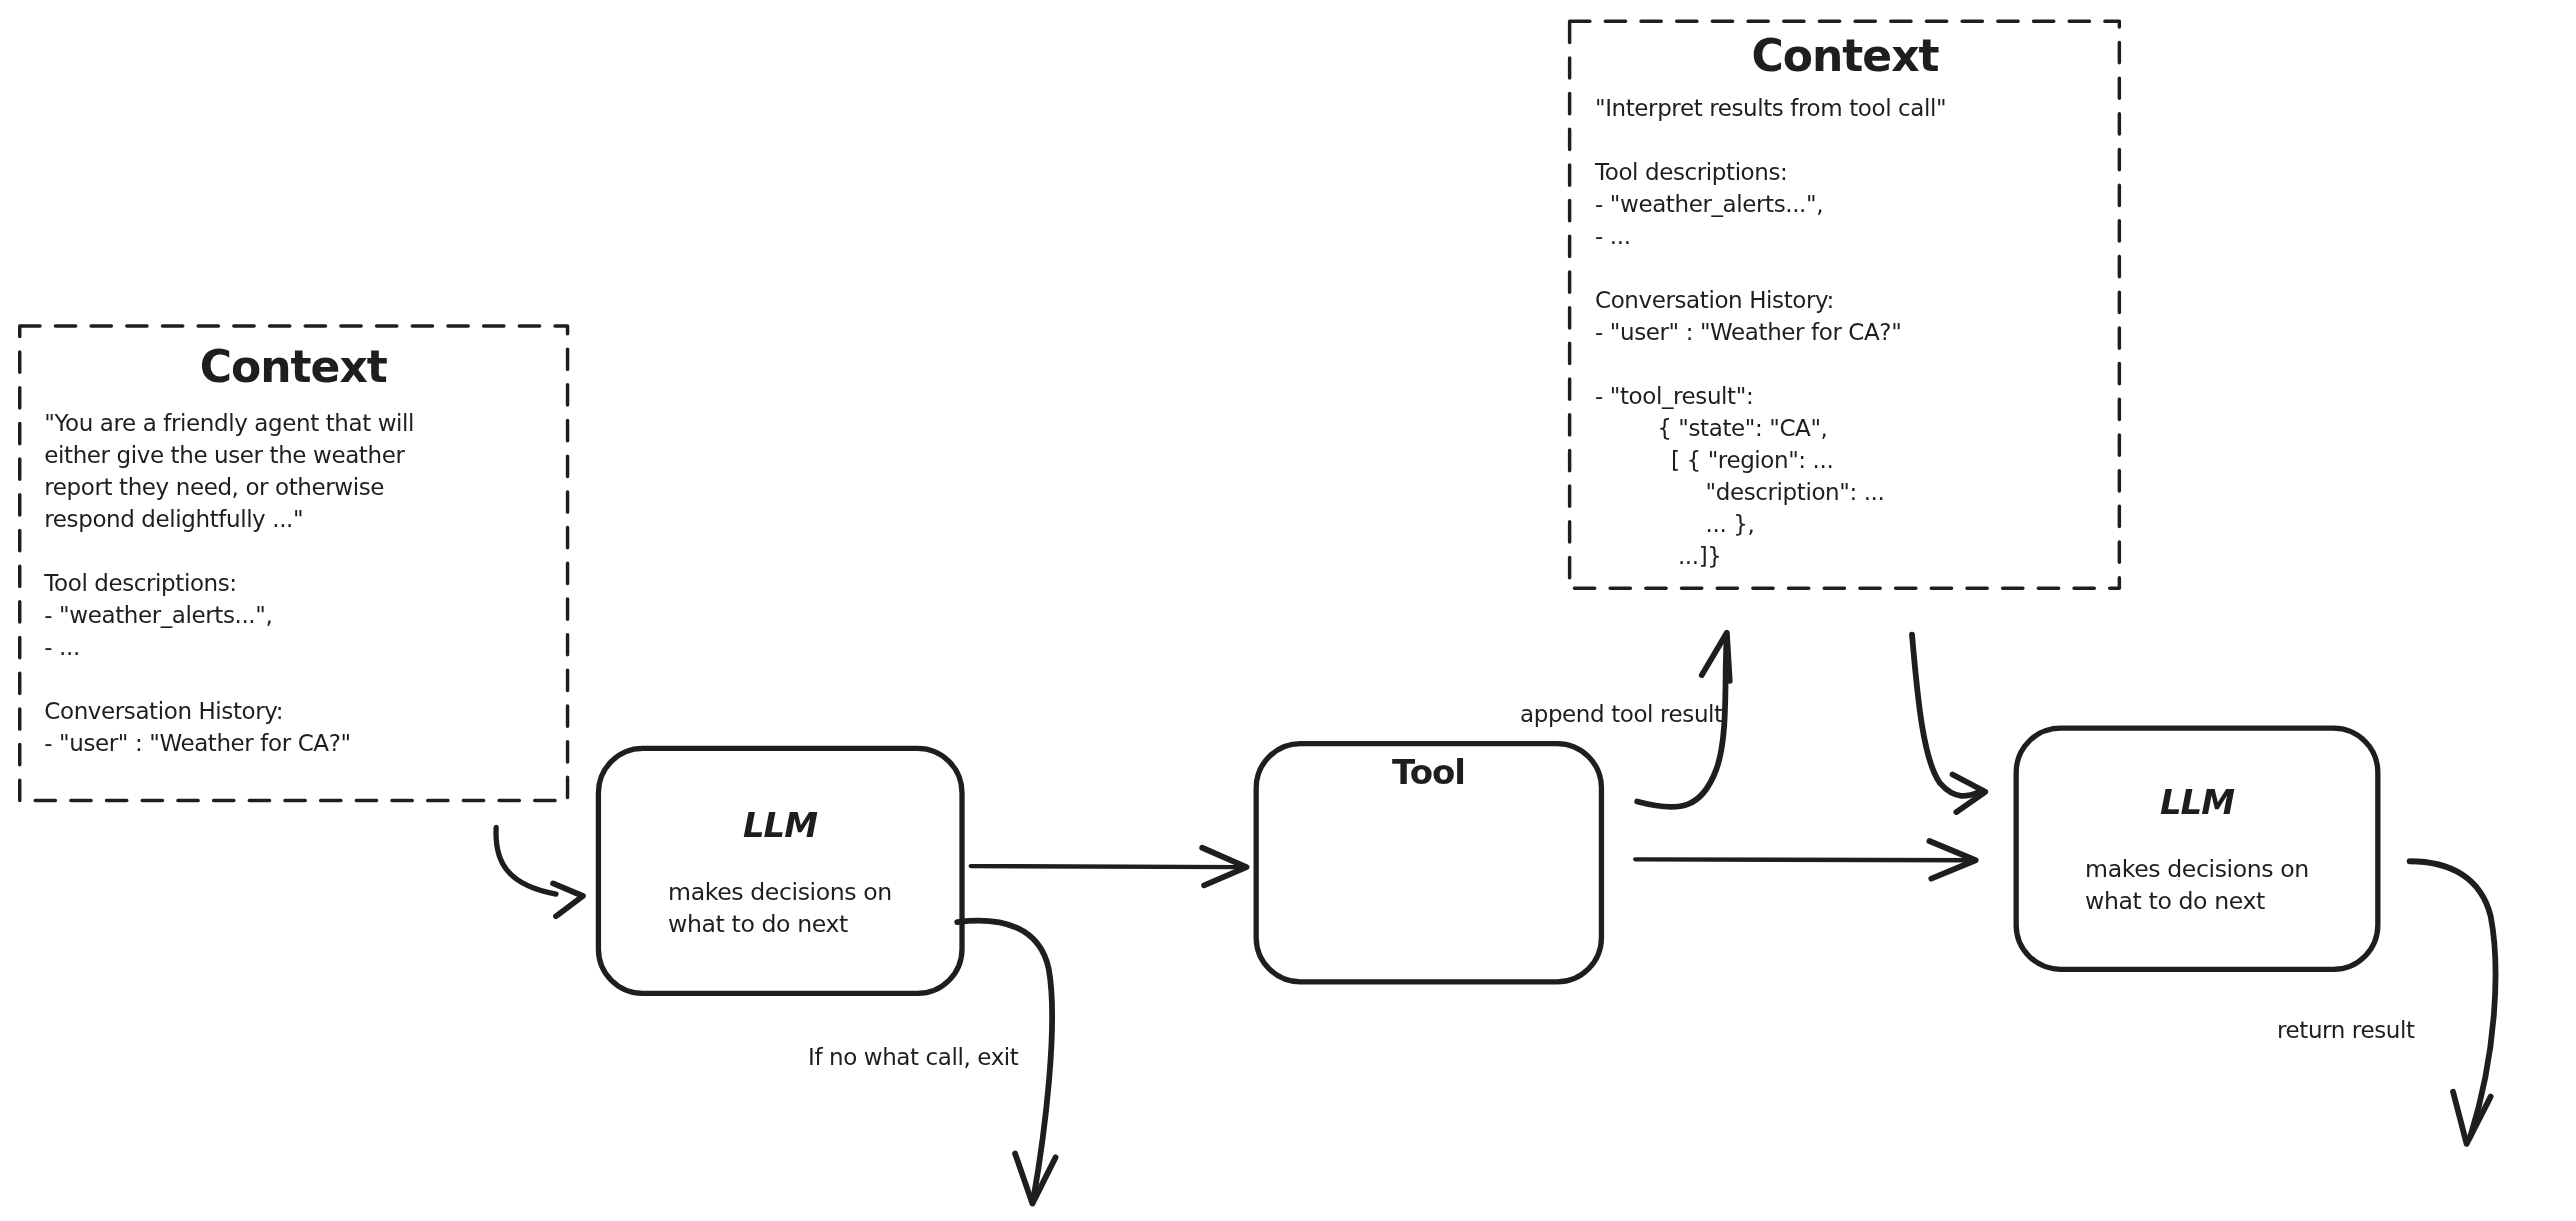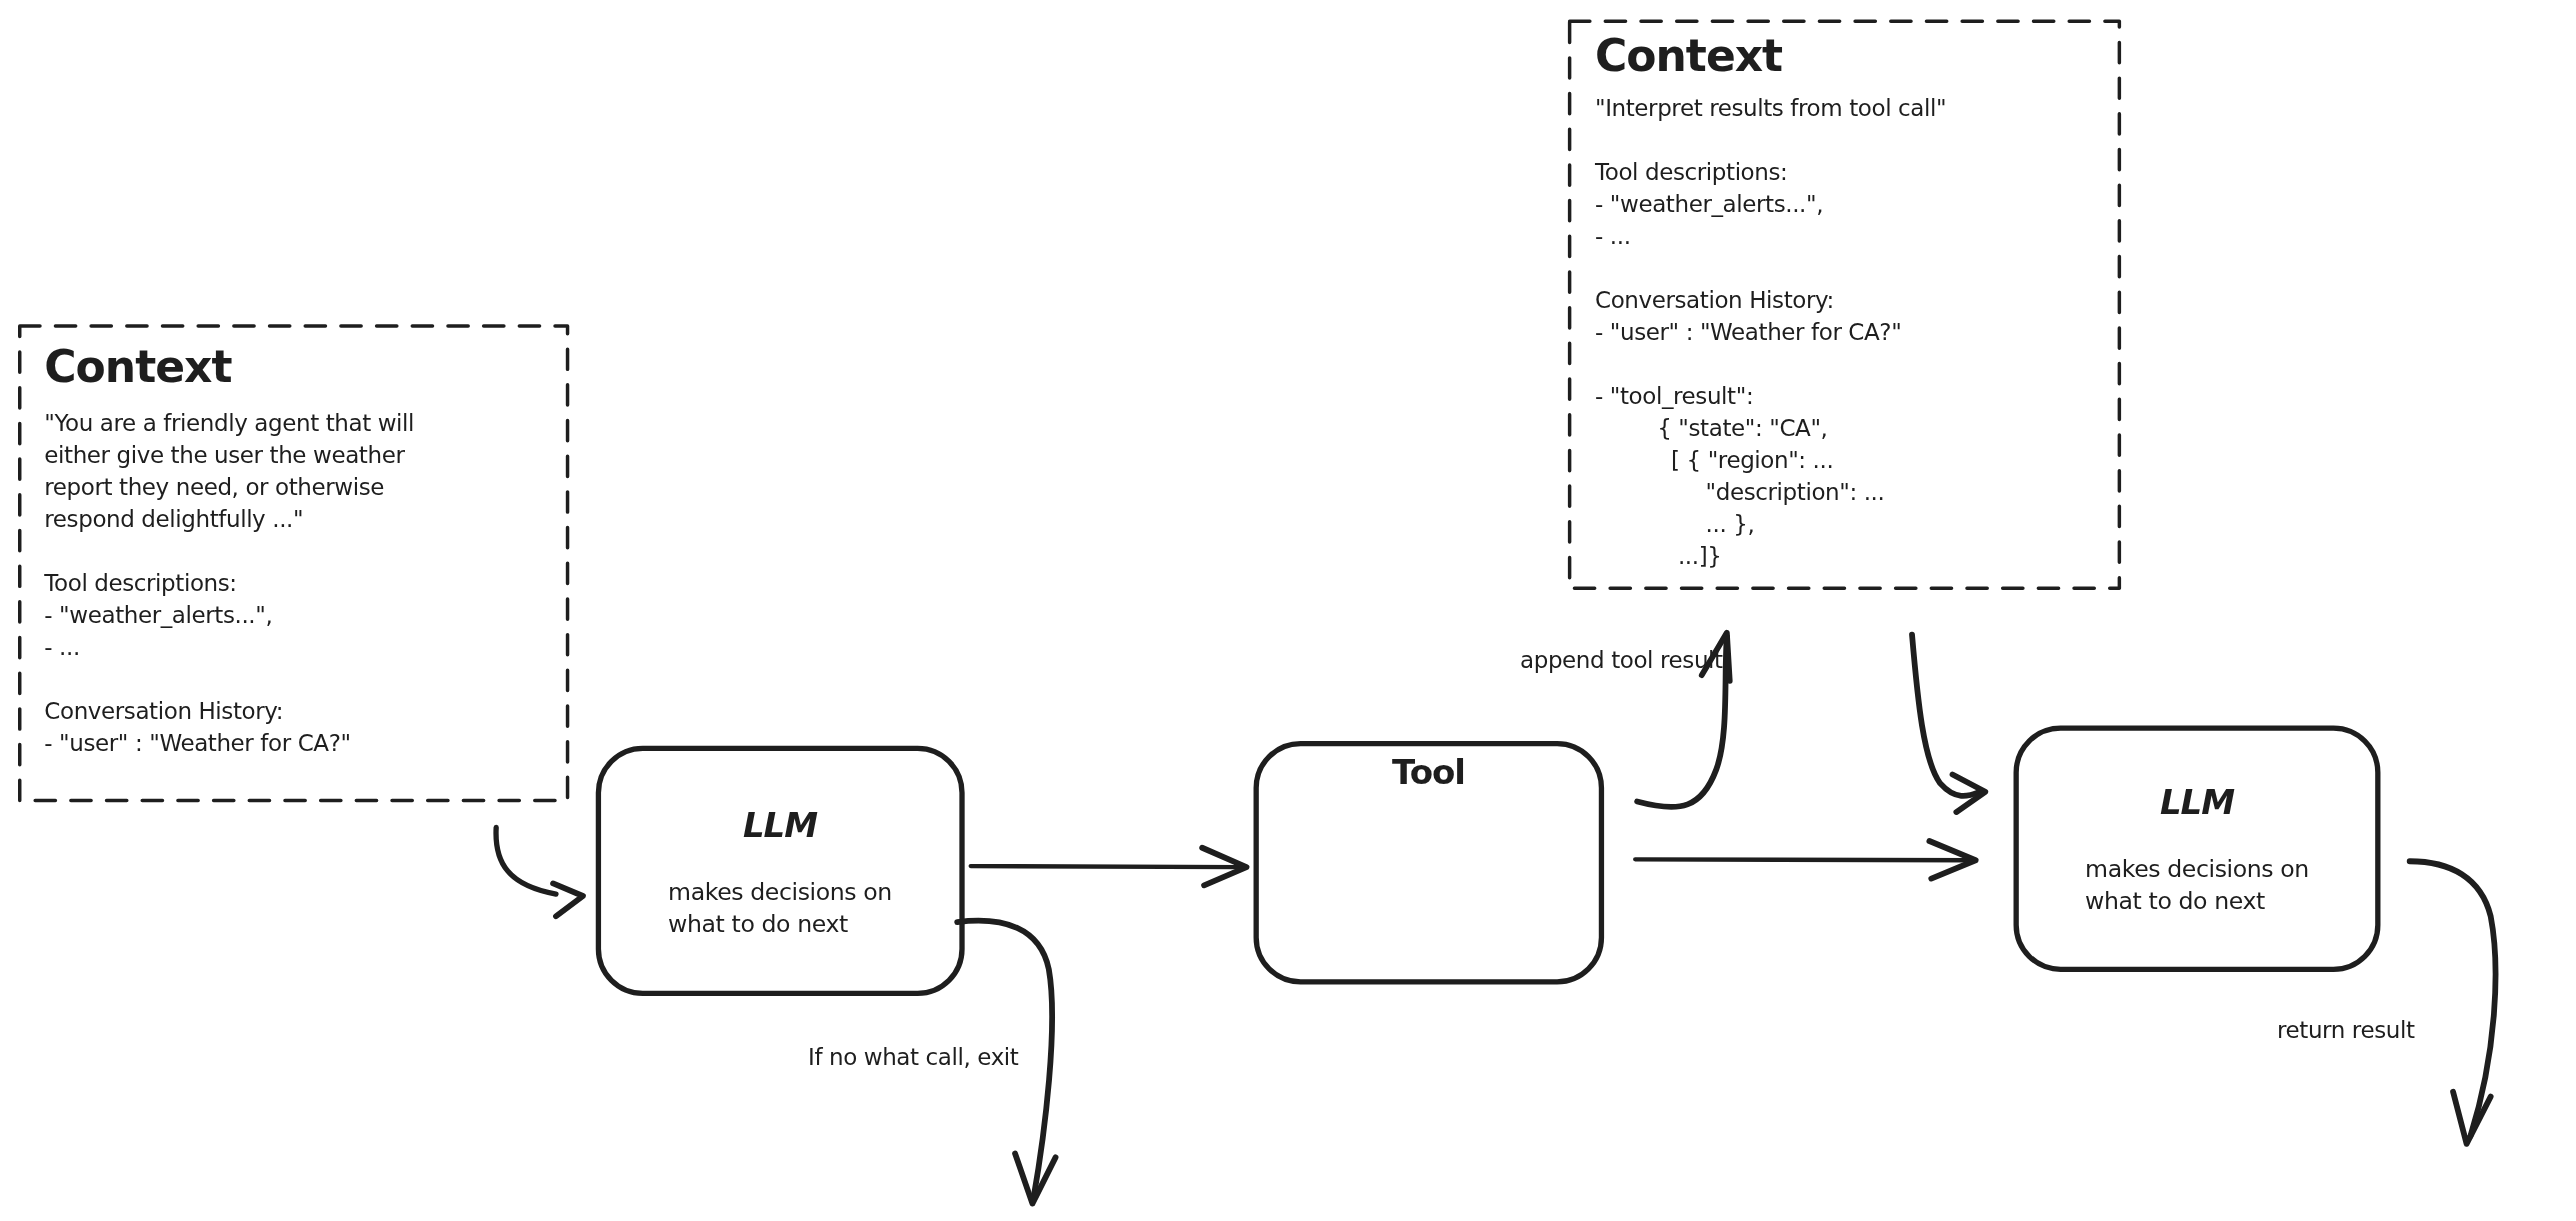--- a/index.html
+++ b/index.html
@@ -24,20 +24,21 @@
     height: 1221px;
   }
   
   .ctx {
     position: absolute;
     box-sizing: border-box;
     padding: 13.5px 25px 0 25px;
     text-align: left;
   }
   .ctx-title {
+    text-align: center;
     font-size: 44px;
     font-weight: 700;
     letter-spacing: -1px;
     line-height: 54px;
   }
   .ctx-body {
     margin-top: 13.5px;
     font-size: 23px;
     line-height: 32px;
     letter-spacing: -0.4px;
@@ -156,18 +157,18 @@
   <div class="node" style="left:1256px; top:700px; width:345px; height:238px; padding-top:44px;">
     <div class="node-title">Tool</div>
   </div>
 
   <div class="node" style="left:2016px; top:728px; width:362px; height:241px; padding-top:46px;">
     <div class="node-title slanted">LLM</div>
     <div class="node-sub">makes decisions on
 what to do next</div>
   </div>
 
-  <div class="edge-label" style="left:1520px; top:647px;">append tool result</div>
+  <div class="edge-label" style="left:1520px; top:701px;">append tool result</div>
   <div class="edge-label" style="left:808px; top:1044px;">If no what call, exit</div>
   <div class="edge-label" style="left:2277px; top:1017px;text-align:right;">return result</div>
 
 </div>
 
 
 </body></html>

